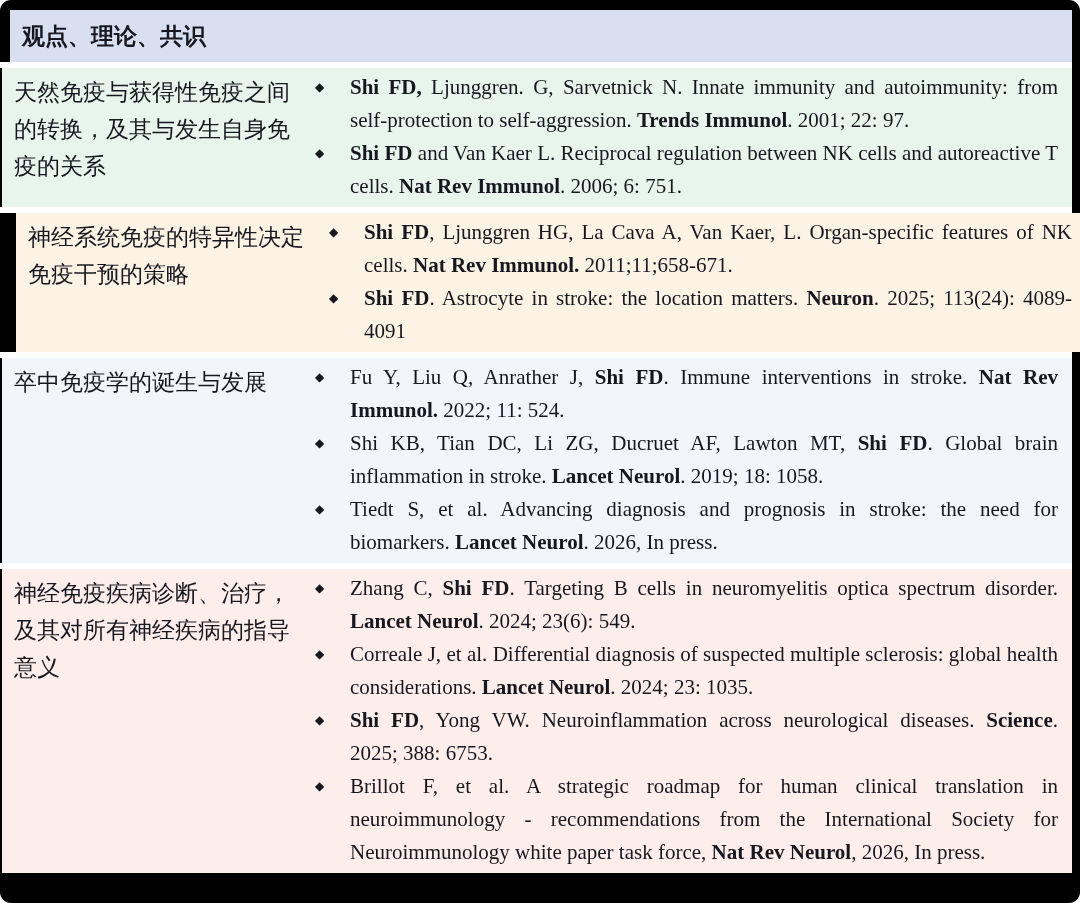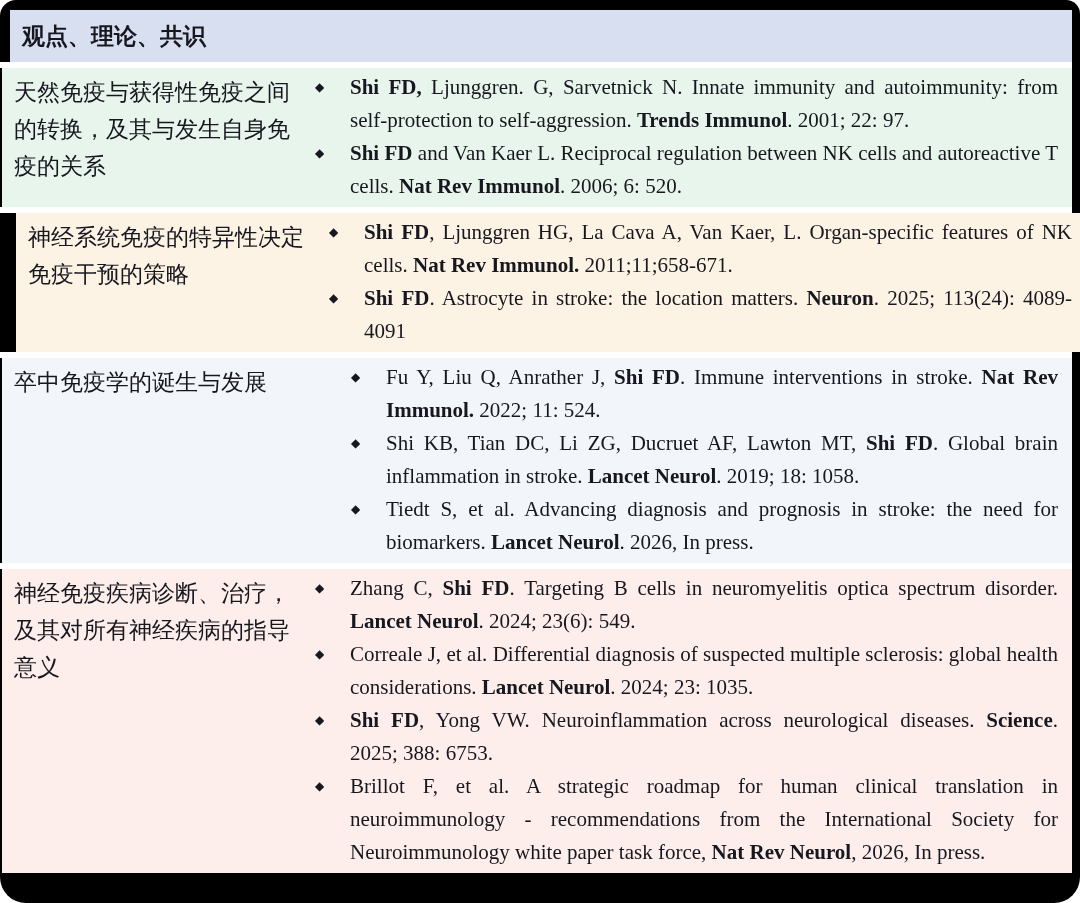--- a/index.html
+++ b/index.html
@@ -20,21 +20,21 @@
     font-weight:bold; font-size:23px;
   }
   .th1 { width:292px; padding-left:12px; box-sizing:border-box; }
   .th2 { flex:1; padding-left:16px; box-sizing:border-box; }
   .separator { width:1072px; height:6px; background:#ffffff; }
   .trow {
     margin-left:2px; width:1070px;
     display:flex; box-sizing:border-box;
   }
   .trow.r0, .trow.r1 { min-height:135px; }
-  .trow.r2 { min-height:202px;gap:36px; }
+  .trow.r2 { min-height:202px; }
   .trow.r3 { min-height:300px;justify-content:center; }
   .topic {
     width:300px; box-sizing:border-box;
     padding:6px 10px 6px 12px;
     font-size:23px; line-height:37px;
   }
   .refs {
     flex:1; box-sizing:border-box;
     padding:3px 14px 4px 0;
   }
@@ -48,37 +48,37 @@
   .reftext {
     margin:0; flex:1;
     font-size:21px; line-height:33px;
     text-align:justify;
   }
   .reftext b { font-weight:bold; }
 </style>
 </head>
 <body>
 
-<div class="frame" style="background: rgb(0, 0, 0); color: rgb(23, 23, 31);">
+<div class="frame" style="background: rgb(0, 0, 0); color: rgb(23, 23, 31); border-radius: 11px;">
   <div class="content">
     <div class="header-row" style="background: rgb(215, 223, 240);">
       <div class="th1">观点、理论、共识</div>
     </div>
     <div id="table-body">
         <div class="separator" style="background: rgb(255, 255, 255);"></div>
         <div class="trow r0" style="background: rgb(232, 245, 236);">
           <div class="topic">天然免疫与获得性免疫之间的转换，及其与发生自身免疫的关系</div>
           <div class="refs">
             <div class="ref">
               <span class="bullet">◆</span>
               <p class="reftext"><b>Shi FD,</b><span> Ljunggren. G, Sarvetnick N. Innate immunity and autoimmunity: from self-protection to self-aggression. </span><b>Trends Immunol</b><span>. 2001; 22: 97.</span></p>
             </div>
             <div class="ref">
               <span class="bullet">◆</span>
-              <p class="reftext"><b>Shi FD</b><span> and Van Kaer L. Reciprocal regulation between NK cells and autoreactive T cells. </span><b>Nat Rev Immunol</b><span>. 2006; 6: 520.</span></p>
+              <p class="reftext"><b>Shi FD</b><span> and Van Kaer L. Reciprocal regulation between NK cells and autoreactive T cells. </span><b>Nat Rev Immunol</b><span>. 2006; 6: 751.</span></p>
             </div>
           </div>
         </div>
         <div class="separator" style="background: rgb(255, 255, 255);"></div>
         <div class="trow r1" style="background: rgb(253, 243, 229); margin-left: 16px;">
           <div class="topic">神经系统免疫的特异性决定免疫干预的策略</div>
           <div class="refs">
             <div class="ref">
               <span class="bullet">◆</span>
               <p class="reftext"><b>Shi FD</b><span>, Ljunggren HG, La Cava A, Van Kaer, L. Organ-specific features of NK cells. </span><b>Nat Rev Immunol.</b><span> 2011;11;658-671.</span></p>

